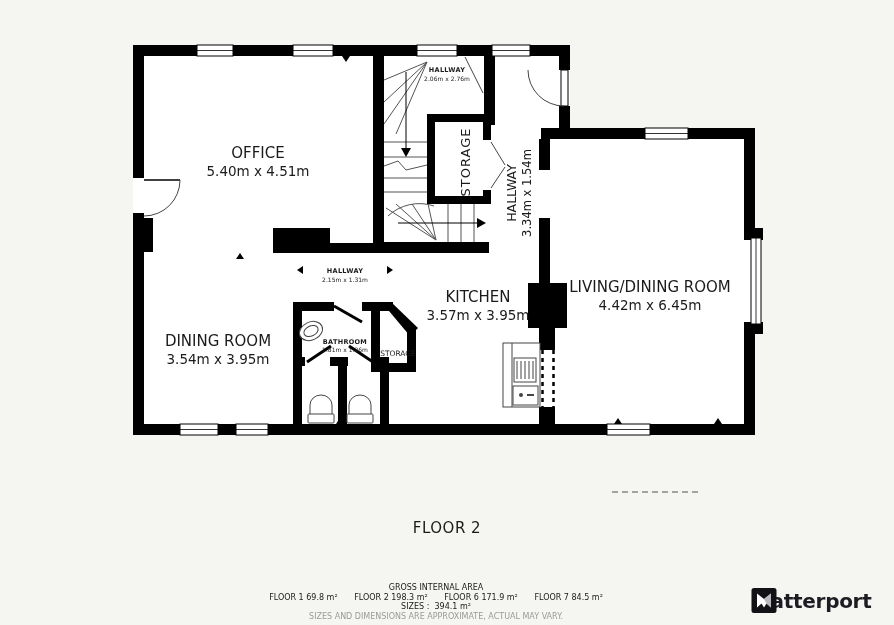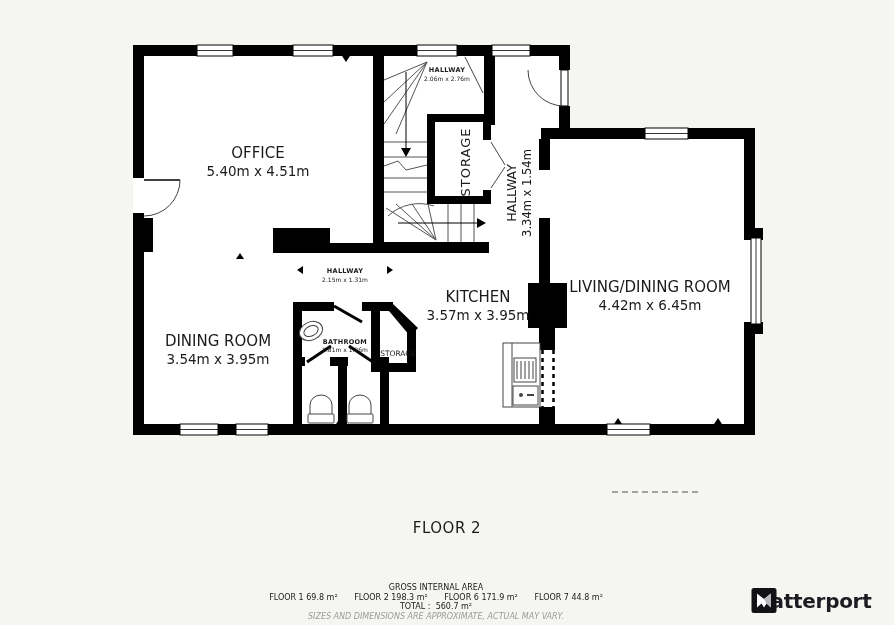--- a/index.html
+++ b/index.html
@@ -20,21 +20,21 @@
   .smallname{fill:#1a1a1a;font-size:6.5px;font-weight:bold;text-anchor:middle;letter-spacing:.3px;}
   .smalldims{fill:#1a1a1a;font-size:6px;text-anchor:middle;}
   .vlabel{fill:#1a1a1a;text-anchor:middle;}
   .floorlabel{fill:#1a1a1a;font-size:15px;letter-spacing:.5px;text-anchor:middle;}
   .tick{fill:#000;}
   #footer{
     position:absolute;left:0;top:583px;width:872px;
     text-align:center;color:#1a1a1a;font-size:8px;line-height:9.6px;
   }
   #footer .pair{margin:16px 7px;}
-  #footer .disclaimer{color:#9a9a9a;font-style:italic;}
+  #footer .disclaimer{color:#9a9a9a;}
   #brand{
     position:absolute;left:751px;top:587px;height:28px;
     display:flex;align-items:center;gap:7px;
   }
   #brand .word{
     font-size:20px;font-weight:bold;color:#1c1c22;letter-spacing:-0.3px;
     font-family:"DejaVu Sans","Liberation Sans",sans-serif;
   }
 </style>
 </head>
@@ -256,24 +256,24 @@
 
   <text class="floorlabel" x="447" y="533">FLOOR 2</text>
 </svg>
 
 <div id="footer">
   <div>GROSS INTERNAL AREA</div>
   <div>
     <span class="pair"><span>FLOOR 1</span> <span>69.8 m²</span></span>
     <span class="pair"><span>FLOOR 2</span> <span>198.3 m²</span></span>
     <span class="pair"><span>FLOOR 6</span> <span>171.9 m²</span></span>
-    <span class="pair"><span>FLOOR 7</span> <span>44.8 m²</span></span>
+    <span class="pair"><span>FLOOR 7</span> <span>84.5 m²</span></span>
   </div>
   <div>
-    <span>TOTAL :</span>&nbsp;&nbsp;<span>560.7 m²</span>
+    <span>SIZES :</span>&nbsp;&nbsp;<span>394.1 m²</span>
   </div>
   <div class="disclaimer">SIZES AND DIMENSIONS ARE APPROXIMATE, ACTUAL MAY VARY.</div>
 </div>
 
 <div id="brand">
   <svg width="27" height="27" viewBox="0 0 27 27">
     <rect x="0.5" y="1" width="25" height="25" rx="2.5" fill="#111116"></rect>
     <polygon points="6,6.5 13,12 20,6.5 20,20.5 15.5,16.5 13,20.5 10.5,16.5 6,20.5" fill="#ffffff"></polygon>
     <polygon points="13,12 20,6.5 20,20.5 15.5,16.5" fill="#b9b9bd"></polygon>
   </svg>

